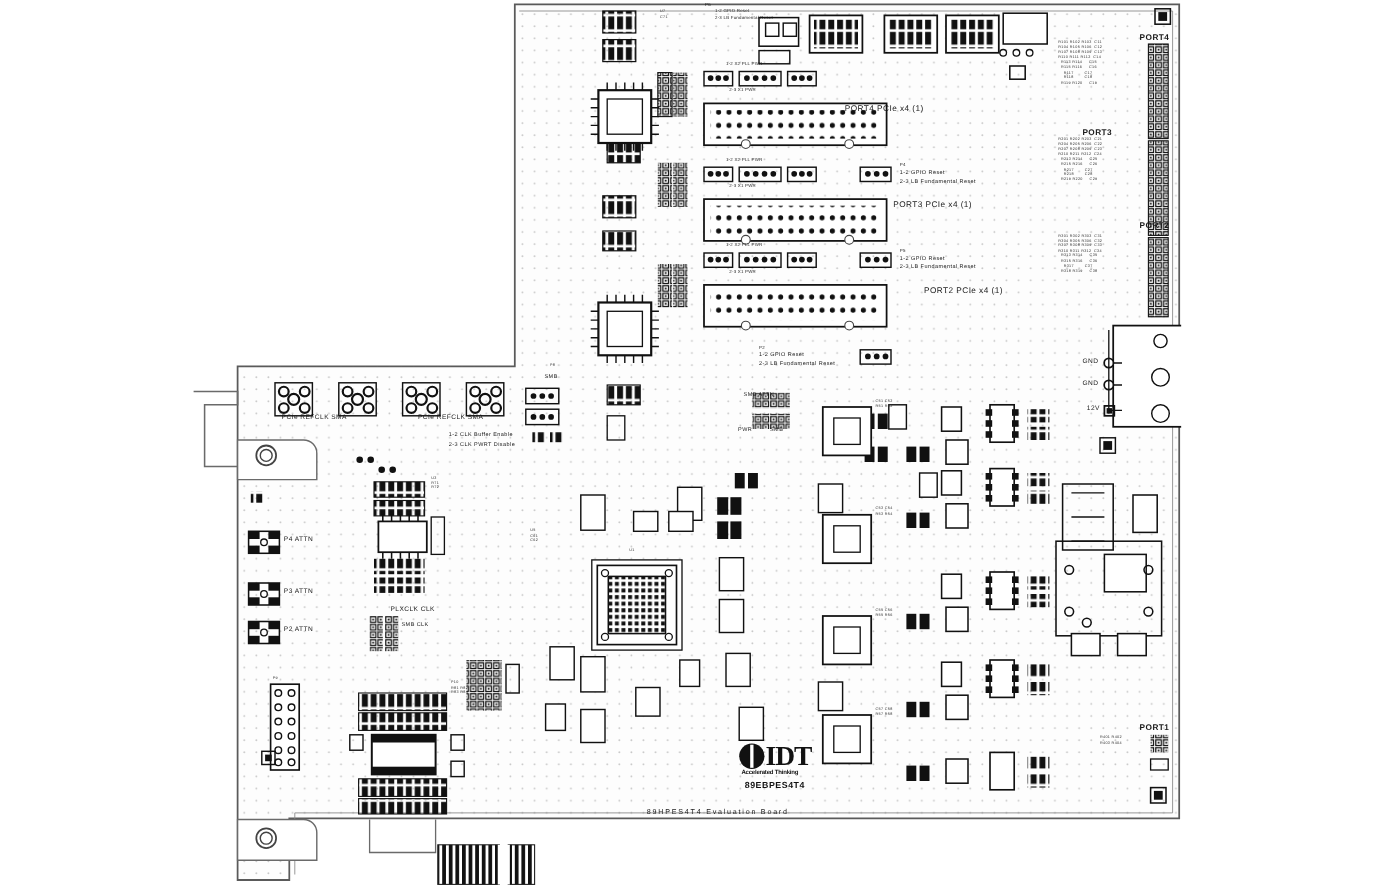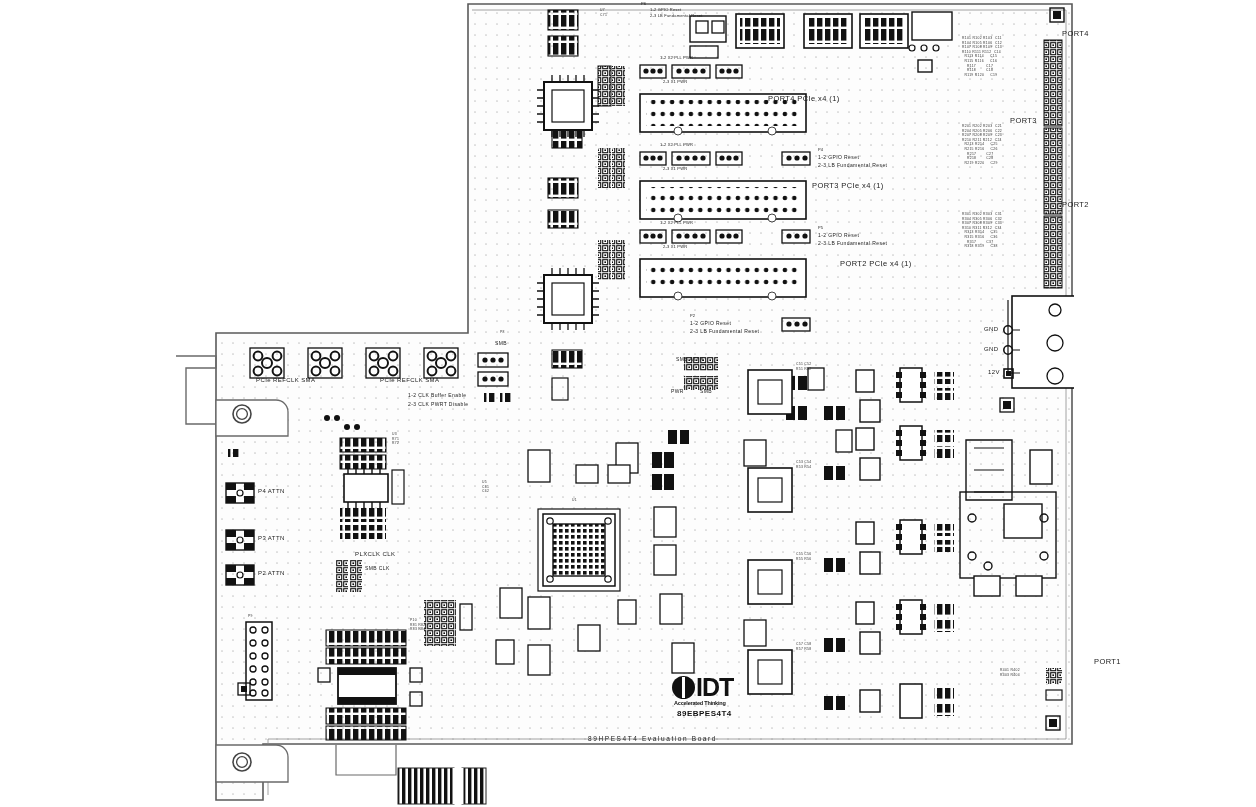--- a/index.html
+++ b/index.html
@@ -10,31 +10,31 @@
   svg#board{position:absolute;left:0;top:0;width:1256px;height:807px;}
 
   
   .slk{position:absolute;font-family:"Liberation Sans",sans-serif;
        color:#1a1a1a;white-space:nowrap;letter-spacing:.4px;
        line-height:1;pointer-events:none;}
   .t7{font-size:7.5px;}
   .t6{font-size:6px;}
   .t5{font-size:5px;}
   .t4{font-size:4px;letter-spacing:.2px;}
-  .bold{font-weight:normal;margin-left:26px;}
+  .bold{font-weight:bold;}
 
   
   #logo{position:absolute;left:672px;top:676px;}
   #logo .mark{display:flex;align-items:center;}
   #logo .dot{width:23px;height:23px;border-radius:50%;background:#111;
              position:relative;}
   #logo .dot:after{content:"";position:absolute;left:10px;top:1px;
              width:3px;height:21px;background:#fff;}
   #logo .wordmark{font-size:25px;font-weight:bold;letter-spacing:-1px;
-             margin-left:1px;font-family:Liberation Sans, sans-serif;
+             margin-left:1px;font-family:Liberation Serif, serif;
              color:#111;line-height:23px;}
   #logo .tag{font-size:5.5px;font-weight:bold;margin-top:1px;
              margin-left:2px;letter-spacing:-.2px;color:#111;}
   #logo .pn{font-size:8px;font-weight:bold;margin-top:3px;
              margin-left:5px;letter-spacing:.5px;color:#111;}
 
   .copy{position:absolute;left:588px;top:735px;font-size:6.5px;
         letter-spacing:1.6px;color:#222;}
 
   
@@ -601,21 +601,21 @@
     </g>
   </svg>
 
   <div class="slk t7" style="left:768px;top:95px">PORT4 PCIe x4 (1)</div>
   <div class="slk t7" style="left:812px;top:182px">PORT3 PCIe x4 (1)</div>
   <div class="slk t7" style="left:840px;top:260px">PORT2 PCIe x4 (1)</div>
 
   <div class="slk t7 bold" style="left:1036px;top:30px">PORT4</div>
   <div class="slk t7 bold" style="left:984px;top:117px">PORT3</div>
   <div class="slk t7 bold" style="left:1036px;top:201px">PORT2</div>
-  <div class="slk t7 bold" style="left:1068px;top:658px">PORT1</div>
+  <div class="slk t7 bold" style="left:1036px;top:658px">PORT1</div>
 
   <div class="slk t4" style="left:641px;top:2px">P6</div>
   <div class="slk t4" style="left:650px;top:8px">1-2 GPIO Reset</div>
   <div class="slk t4" style="left:650px;top:14px">2-3 LB Fundamental Reset</div>
 
   <div class="slk t4" style="left:818px;top:148px">P4</div>
   <div class="slk t5" style="left:818px;top:155px">1-2 GPIO Reset</div>
   <div class="slk t5" style="left:818px;top:163px">2-3 LB Fundamental Reset</div>
 
   <div class="slk t4" style="left:818px;top:226px">P5</div>

